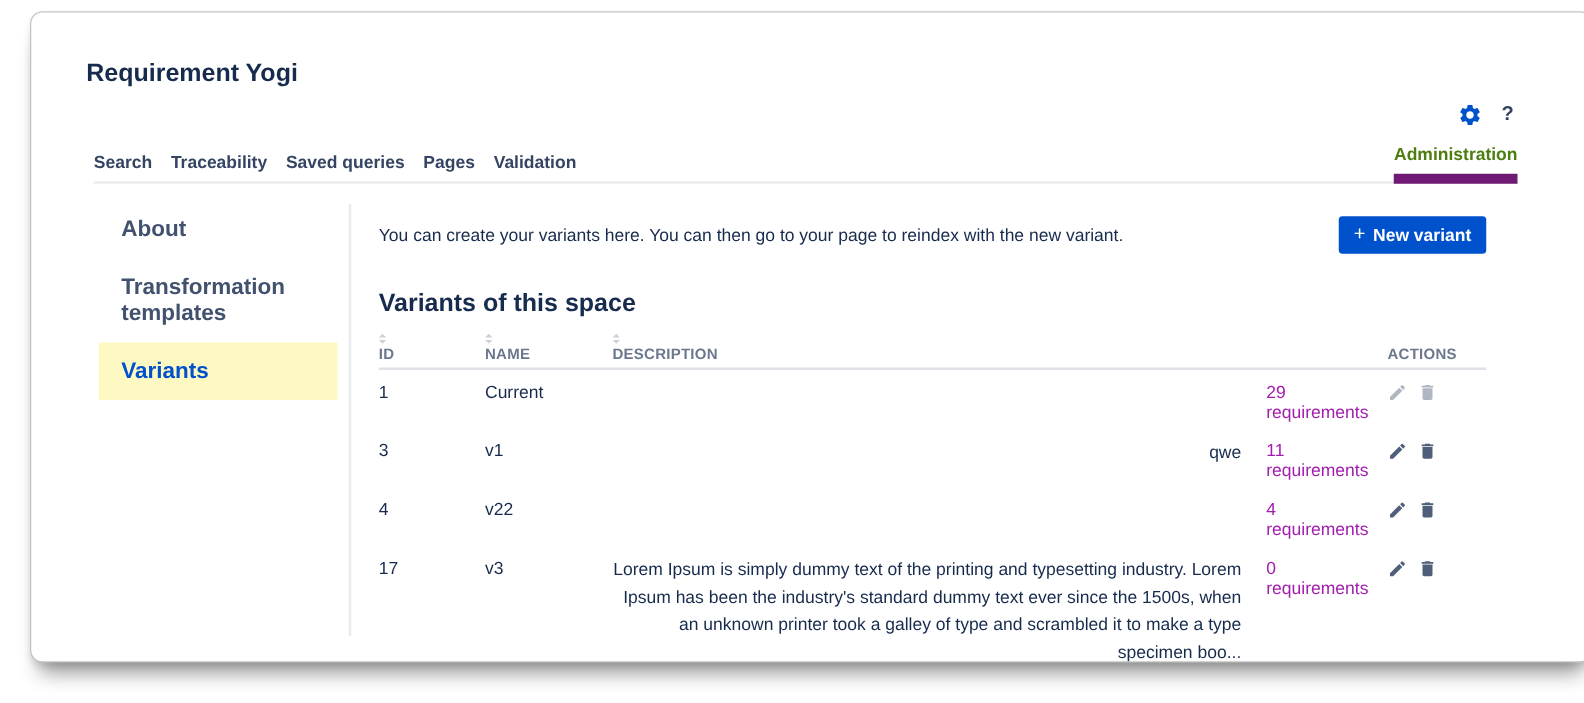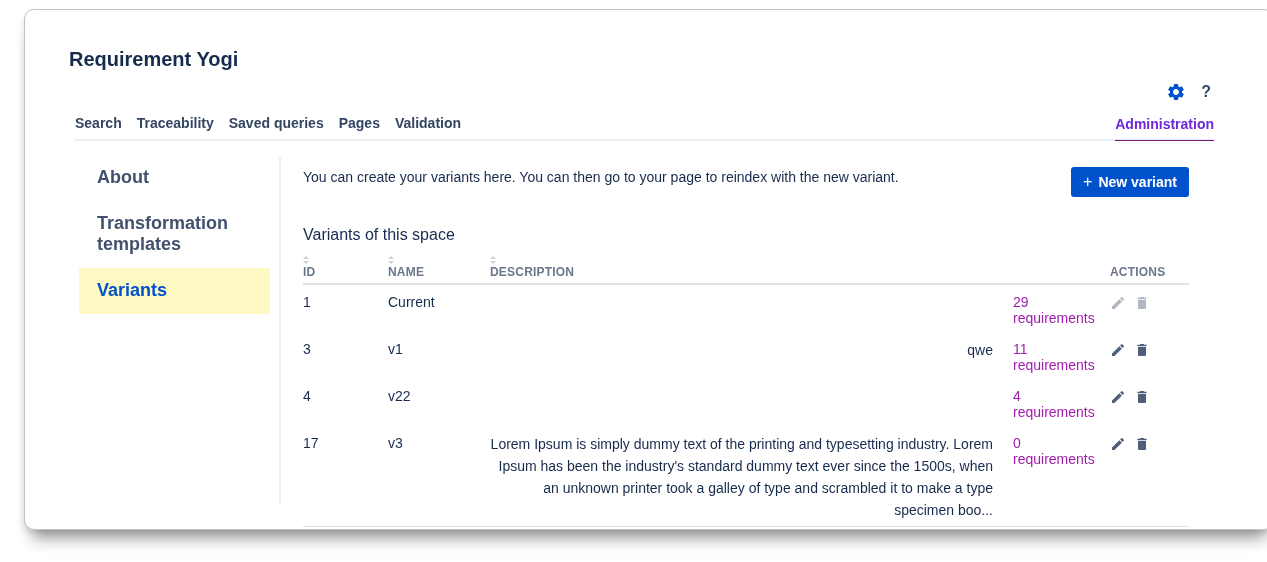--- a/index.html
+++ b/index.html
@@ -15,42 +15,42 @@
   .icons-row { display: flex; justify-content: flex-end; align-items: center;
     gap: 15px; margin: 10px 62px 0 0; height: 22px; }
   .gear svg { display: block; }
   .help-q { font-size: 16px; font-weight: bold; color: #344563; cursor: pointer; }
 
   .tabbar { display: flex; align-items: flex-end; margin: 6px 59px 0 50px;
     border-bottom: 2px solid #EBECF0; }
   .tabs-left { display: flex; gap: 15px; align-items: center; }
   .tab { font-size: 14px; font-weight: bold; color: #344563; padding: 6px 0 8px;
     cursor: pointer; white-space: nowrap; }
-  .tab-admin { margin-left: auto; color: #6d28d9; border-bottom: 1px solid #701a75;
+  .tab-admin { margin-left: auto; color: #4d7c0f; border-bottom: 8px solid #701a75;
     margin-bottom: -2px; }
 
   .content { display: flex; margin: 0 84px 0 54px; align-items: stretch;
     height: 372px; }
   .sidebar { width: 191px; flex: none; padding-top: 14px; }
   .side-item { display: block; padding: 12px 18px 13px; font-size: 18px; font-weight: bold;
     color: #42526E; cursor: pointer; border-radius: 0; }
   .side-item.active { background: #fef9c3; color: #0052CC; }
   .vdivider { width: 2px; flex: none; background: #EBECF0; margin: 16px 0 10px;
     margin-left: 9px; }
   .main { flex: 1; padding-left: 22px; padding-top: 26px; min-width: 0; }
 
-  .intro-row { display: flex; justify-content: space-between; }
+  .intro-row { display: flex; justify-content: space-between; align-items: center; }
   .intro { font-size: 14px; color: #172B4D; max-width: 740px; line-height: 20px; }
   .btn-primary { display: flex; align-items: center; gap: 6px; height: 30px;
     padding: 0 12px; background: #0052CC; color: #fff; border: none; border-radius: 3px;
     font-family: "Liberation Sans", sans-serif; font-size: 14px; font-weight: bold;
     cursor: pointer; flex: none; }
   .btn-plus { font-size: 16px; font-weight: normal; line-height: 1; }
 
-  .section-title { font-size: 16px; font-weight: normal; color: #172B4D; margin: 29px 0 12px; }
+  .section-title { font-size: 20px; font-weight: bold; color: #172B4D; margin: 29px 0 12px; }
 
   .ttable { width: 100%; border-bottom: 1px solid #DFE1E6; }
   .thead { display: flex; border-bottom: 2px solid #DFE1E6; padding-bottom: 4px; }
   .th { font-size: 12px; font-weight: bold; color: #6B778C; letter-spacing: 0.2px; }
   .sort-hint { display: block; position: relative; width: 7px; height: 8px;
     margin-bottom: 1px; opacity: 0.55; }
   .sort-hint::before { content: ""; position: absolute; top: 0; left: 0;
     border-left: 3px solid transparent; border-right: 3px solid transparent;
     border-bottom: 3px solid #A5ADBA; }
   .sort-hint::after { content: ""; position: absolute; bottom: 0; left: 0;

